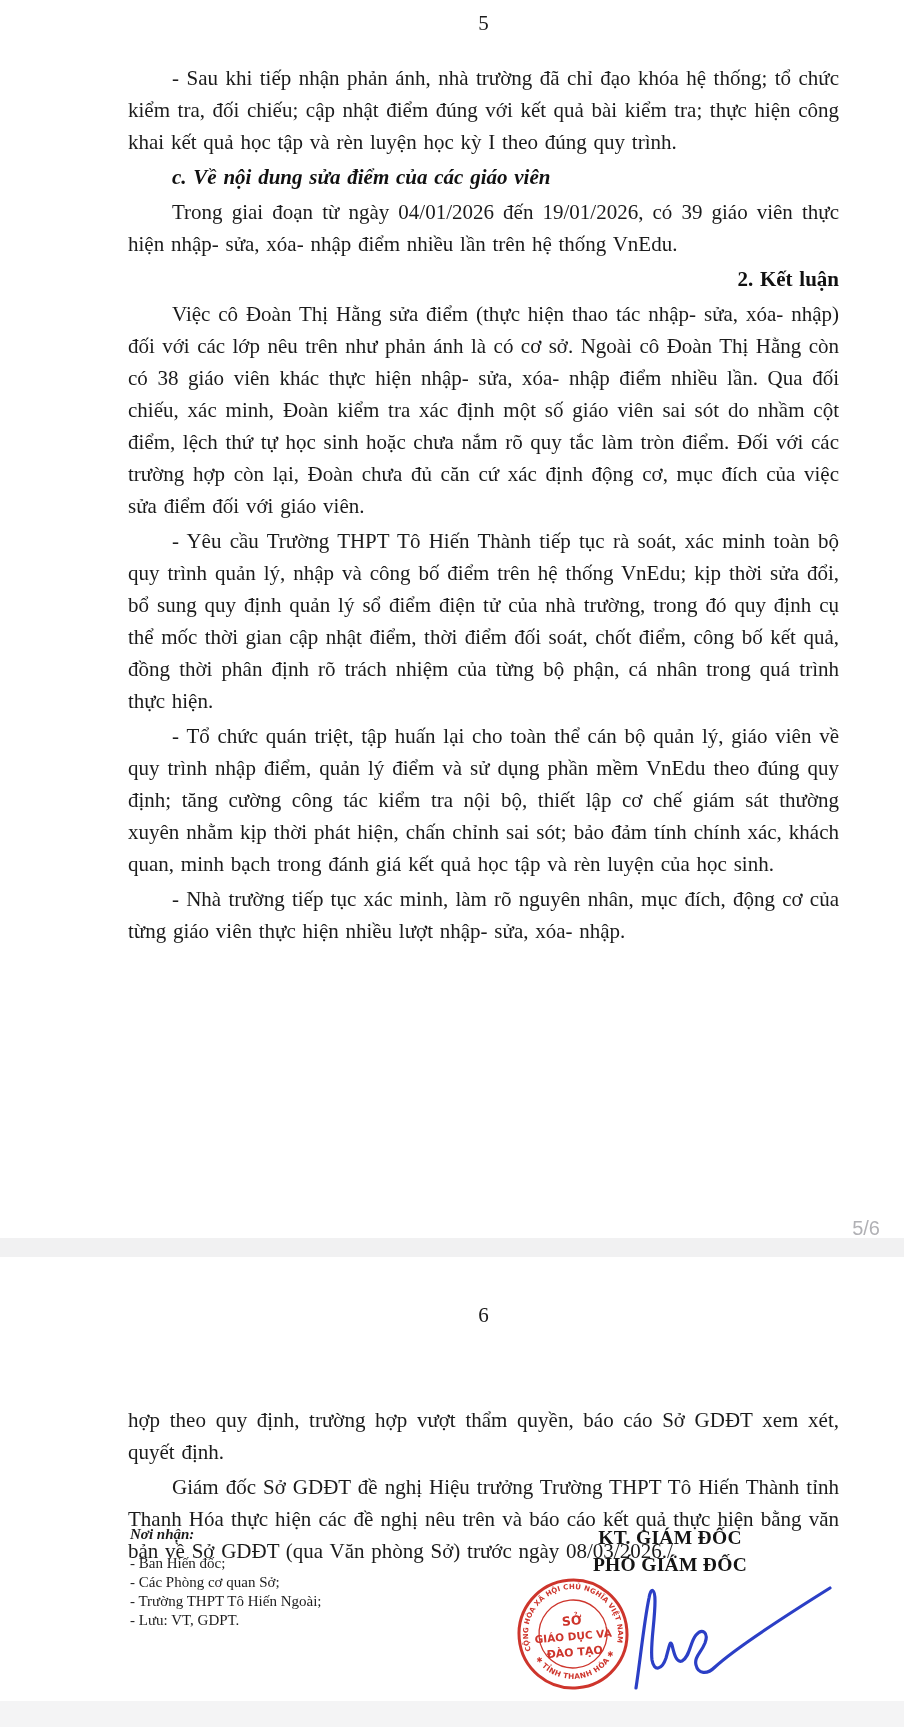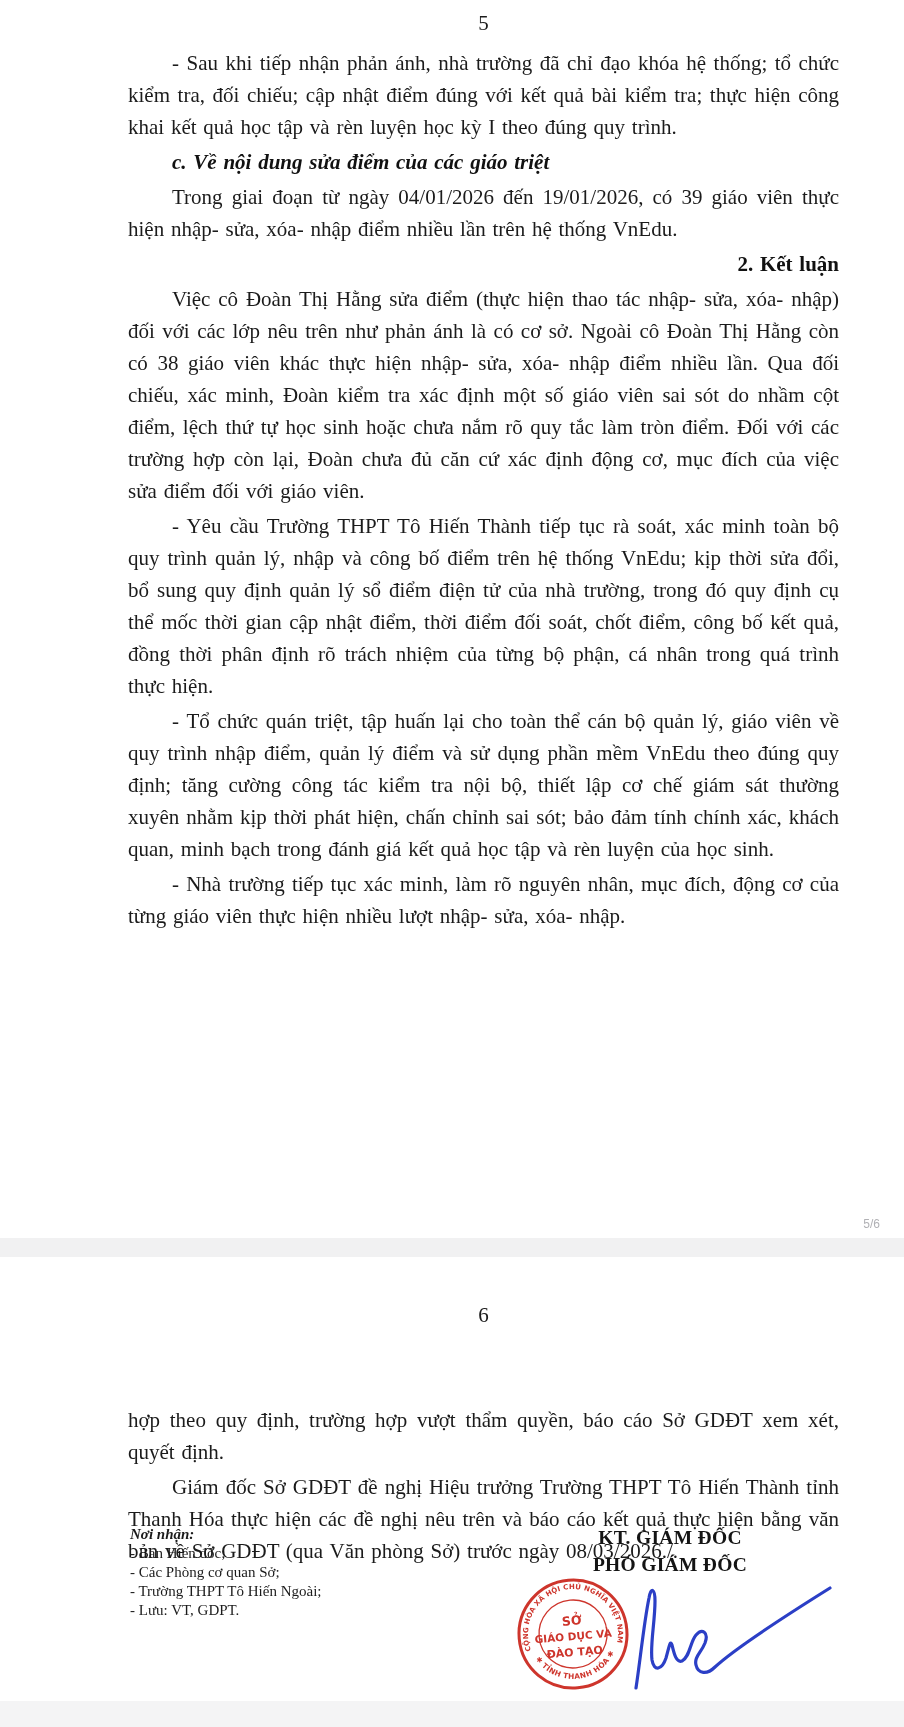--- a/index.html
+++ b/index.html
@@ -6,63 +6,63 @@
   body{
     width:904px;height:1727px;position:relative;background:#ffffff;
     font-family:"Liberation Serif","DejaVu Serif",serif;
     color:#1b1b1b;overflow:hidden;
   }
   .page-num{
     position:absolute;left:128px;width:711px;text-align:center;
     font-size:21px;line-height:30px;
   }
   #page5-text{
-    position:absolute;left:128px;top:47px;width:711px;
+    position:absolute;left:128px;top:62px;width:711px;
     font-size:21px;line-height:32px;text-align:justify;
   }
   #page6-text{
     position:absolute;left:128px;top:1404px;width:711px;
     font-size:21px;line-height:32px;text-align:justify;
   }
   .para{margin:0 0 3px 0;text-indent:44px;word-spacing:1.5px;}
   .para.no-indent{text-indent:0;}
   .h-bold{font-weight:bold;text-align:right;color:#111;}
   .h-bolditalic{font-weight:bold;font-style:italic;text-align:left;color:#111;}
   #page-indicator{
     position:absolute;top:1217px;right:24px;
     font-family:"Liberation Sans","DejaVu Sans",sans-serif;
-    font-size:12px;color:#b1b1b5;
+    font-size:20px;color:#b1b1b5;
   }
   .sep-band{position:absolute;left:0;width:904px;background:#f1f1f2;}
   #band-mid{top:1238px;height:19px;}
   #band-bottom{top:1701px;height:26px;background:#f4f4f5;}
   #recipients{
     position:absolute;left:130px;top:1525px;
     font-size:15px;line-height:19px;
   }
-  #recipients .label{font-weight:bold;font-style:italic;margin-bottom:0;}
+  #recipients .label{font-weight:bold;font-style:italic;margin-bottom:10px;}
   #sig-titles{
     position:absolute;left:545px;top:1524px;width:250px;text-align:center;
     font-weight:bold;font-size:19.5px;line-height:27px;color:#141414;
     letter-spacing:0.3px;
   }
   #stamp{position:absolute;left:515px;top:1576px;width:116px;height:116px;}
   #stamp text, #stamp textPath{
     font-family:"DejaVu Sans","Liberation Sans",sans-serif;font-weight:bold;
   }
   #signature{position:absolute;left:592px;top:1566px;width:250px;height:132px;}
 </style>
 </head>
 <body>
 
 <div class="page-num" style="top:8px;">5</div>
 
 <div id="page5-text">
   <p class="para">- Sau khi tiếp nhận phản ánh, nhà trường đã chỉ đạo khóa hệ thống; tổ chức kiểm tra, đối chiếu; cập nhật điểm đúng với kết quả bài kiểm tra; thực hiện công khai kết quả học tập và rèn luyện học kỳ I theo đúng quy trình.</p>
-  <p class="para h-bolditalic">c. Về nội dung sửa điểm của các giáo triệt</p>
+  <p class="para h-bolditalic">c. Về nội dung sửa điểm của các giáo viên</p>
   <p class="para">Trong giai đoạn từ ngày 04/01/2026 đến 19/01/2026, có 39 giáo viên thực hiện nhập- sửa, xóa- nhập điểm nhiều lần trên hệ thống VnEdu.</p>
   <p class="para h-bold">2. Kết luận</p>
   <p class="para">Việc cô Đoàn Thị Hằng sửa điểm (thực hiện thao tác nhập- sửa, xóa- nhập) đối với các lớp nêu trên như phản ánh là có cơ sở. Ngoài cô Đoàn Thị Hằng còn có 38 giáo viên khác thực hiện nhập- sửa, xóa- nhập điểm nhiều lần. Qua đối chiếu, xác minh, Đoàn kiểm tra xác định một số giáo viên sai sót do nhầm cột điểm, lệch thứ tự học sinh hoặc chưa nắm rõ quy tắc làm tròn điểm. Đối với các trường hợp còn lại, Đoàn chưa đủ căn cứ xác định động cơ, mục đích của việc sửa điểm đối với giáo viên.</p>
   <p class="para">- Yêu cầu Trường THPT Tô Hiến Thành tiếp tục rà soát, xác minh toàn bộ quy trình quản lý, nhập và công bố điểm trên hệ thống VnEdu; kịp thời sửa đổi, bổ sung quy định quản lý sổ điểm điện tử của nhà trường, trong đó quy định cụ thể mốc thời gian cập nhật điểm, thời điểm đối soát, chốt điểm, công bố kết quả, đồng thời phân định rõ trách nhiệm của từng bộ phận, cá nhân trong quá trình thực hiện.</p>
   <p class="para">- Tổ chức quán triệt, tập huấn lại cho toàn thể cán bộ quản lý, giáo viên về quy trình nhập điểm, quản lý điểm và sử dụng phần mềm VnEdu theo đúng quy định; tăng cường công tác kiểm tra nội bộ, thiết lập cơ chế giám sát thường xuyên nhằm kịp thời phát hiện, chấn chỉnh sai sót; bảo đảm tính chính xác, khách quan, minh bạch trong đánh giá kết quả học tập và rèn luyện của học sinh.</p>
   <p class="para">- Nhà trường tiếp tục xác minh, làm rõ nguyên nhân, mục đích, động cơ của từng giáo viên thực hiện nhiều lượt nhập- sửa, xóa- nhập.</p>
 </div>
 
 <div id="page-indicator">5/6</div>
 

